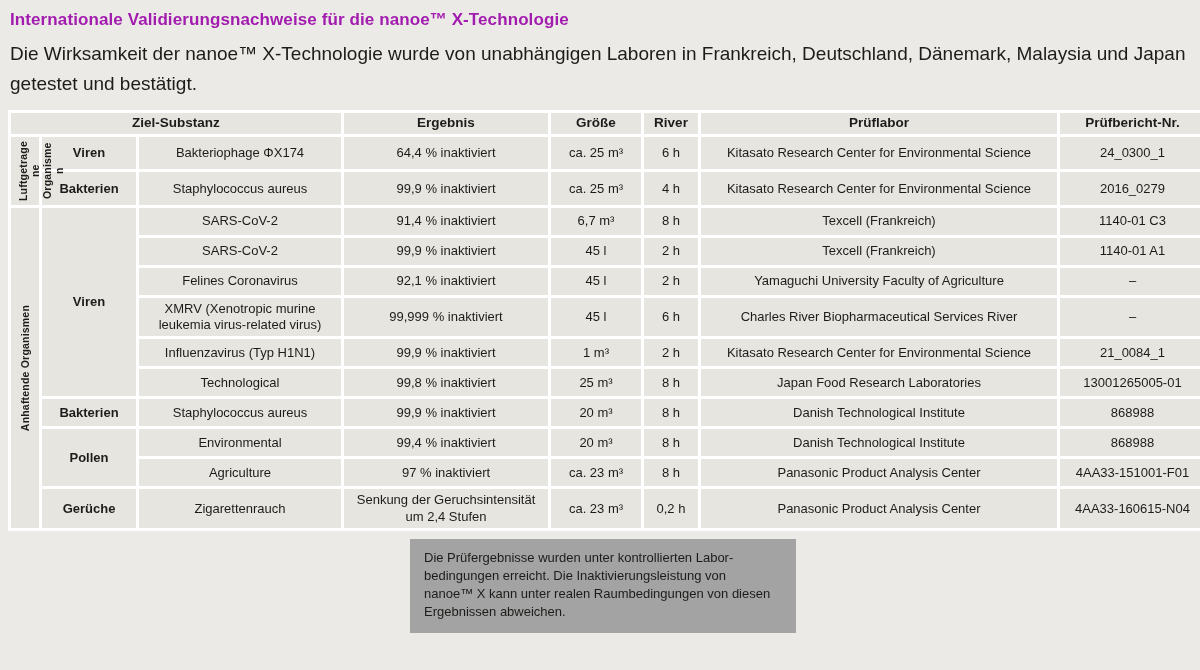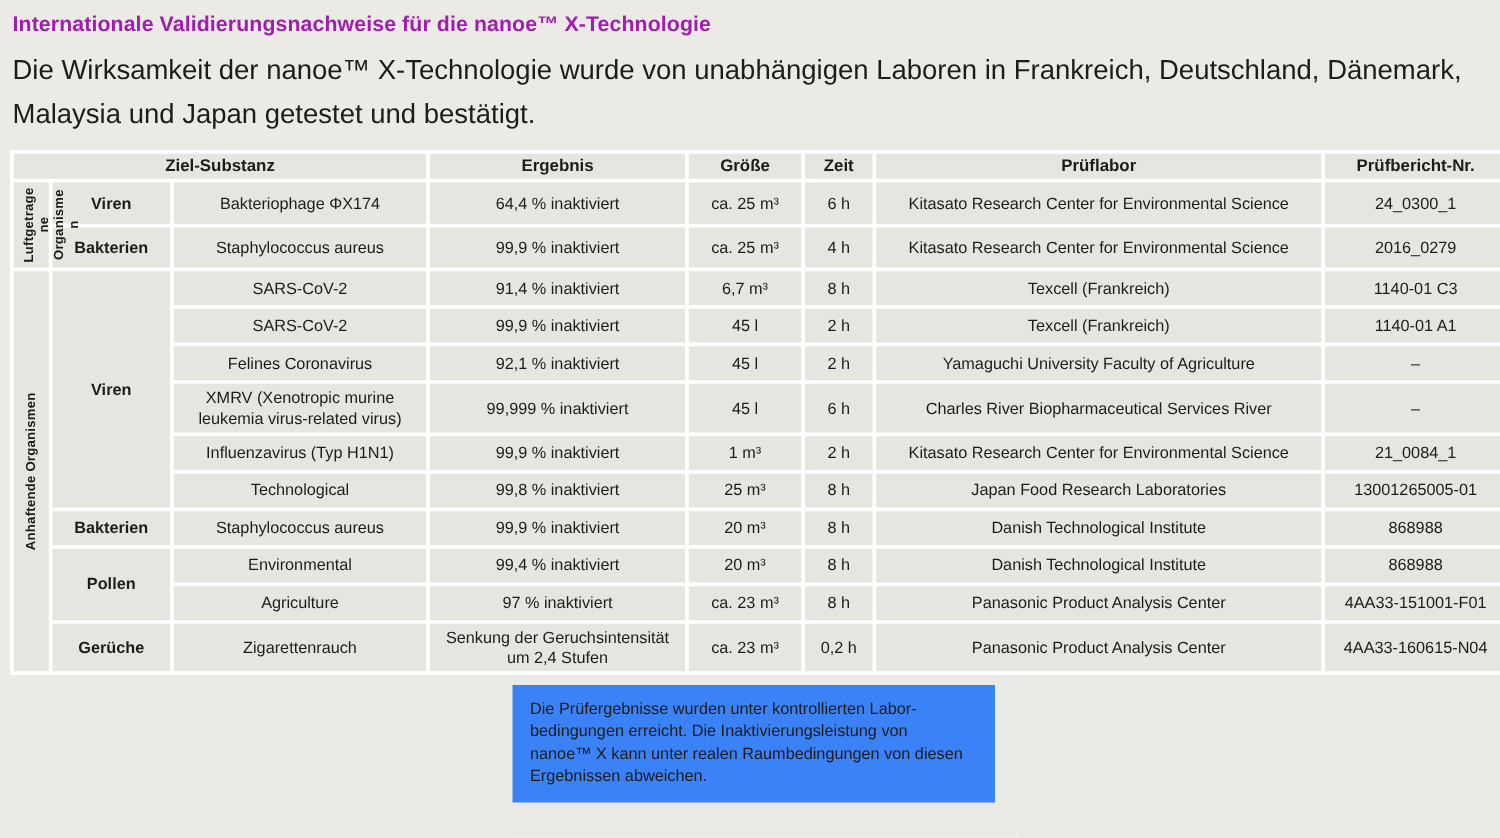--- a/index.html
+++ b/index.html
@@ -19,21 +19,21 @@
     height: 670px;
   }
   .page-title {
     color: #a21caf;
     font-size: 17px;
     font-weight: bold;
     margin: 2px 0 9px 2px;
     letter-spacing: 0.1px;
   }
   .page-subtitle {
-    font-size: 22px;
+    font-size: 19px;
     line-height: 1.58;
     margin: 0 0 11px 2px;
     max-width: 1184px;
   }
   table.validation {
     border-collapse: separate;
     border-spacing: 3px;
     background: #ffffff;
     table-layout: fixed;
     width: 1182px;
@@ -70,21 +70,21 @@
     line-height: 1.15;
     margin: 0 auto;
     white-space: normal;
     letter-spacing: 0.2px;
   }
   .vertical-label.short { max-height: 62px; }
   .note-box {
     margin: 8px 0 0 402px;
     width: 386px;
     min-height: 87px;
-    background: #3b82f6;
+    background: #a3a3a3;
     padding: 10px 14px 12px 14px;
   }
   .note-text {
     font-size: 13px;
     line-height: 1.38;
     white-space: pre-line;
   }
 </style>
 </head>
 <body>
@@ -104,21 +104,21 @@
       <col style="width:90px">
       <col style="width:54px">
       <col style="width:356px">
       <col style="width:145px">
     </colgroup>
     <thead>
       <tr>
         <th colspan="3">Ziel-Substanz</th>
         <th>Ergebnis</th>
         <th>Größe</th>
-        <th>Zeit</th>
+        <th>River</th>
         <th>Prüflabor</th>
         <th>Prüfbericht-Nr.</th>
       </tr>
     </thead>
     <tbody>
         <tr>
           <th class="group-cell" rowspan="2">
             <div class="vertical-label short">Luftgetragene Organismen</div>
           </th>
           <th class="cat-cell" rowspan="1">Viren</th>

